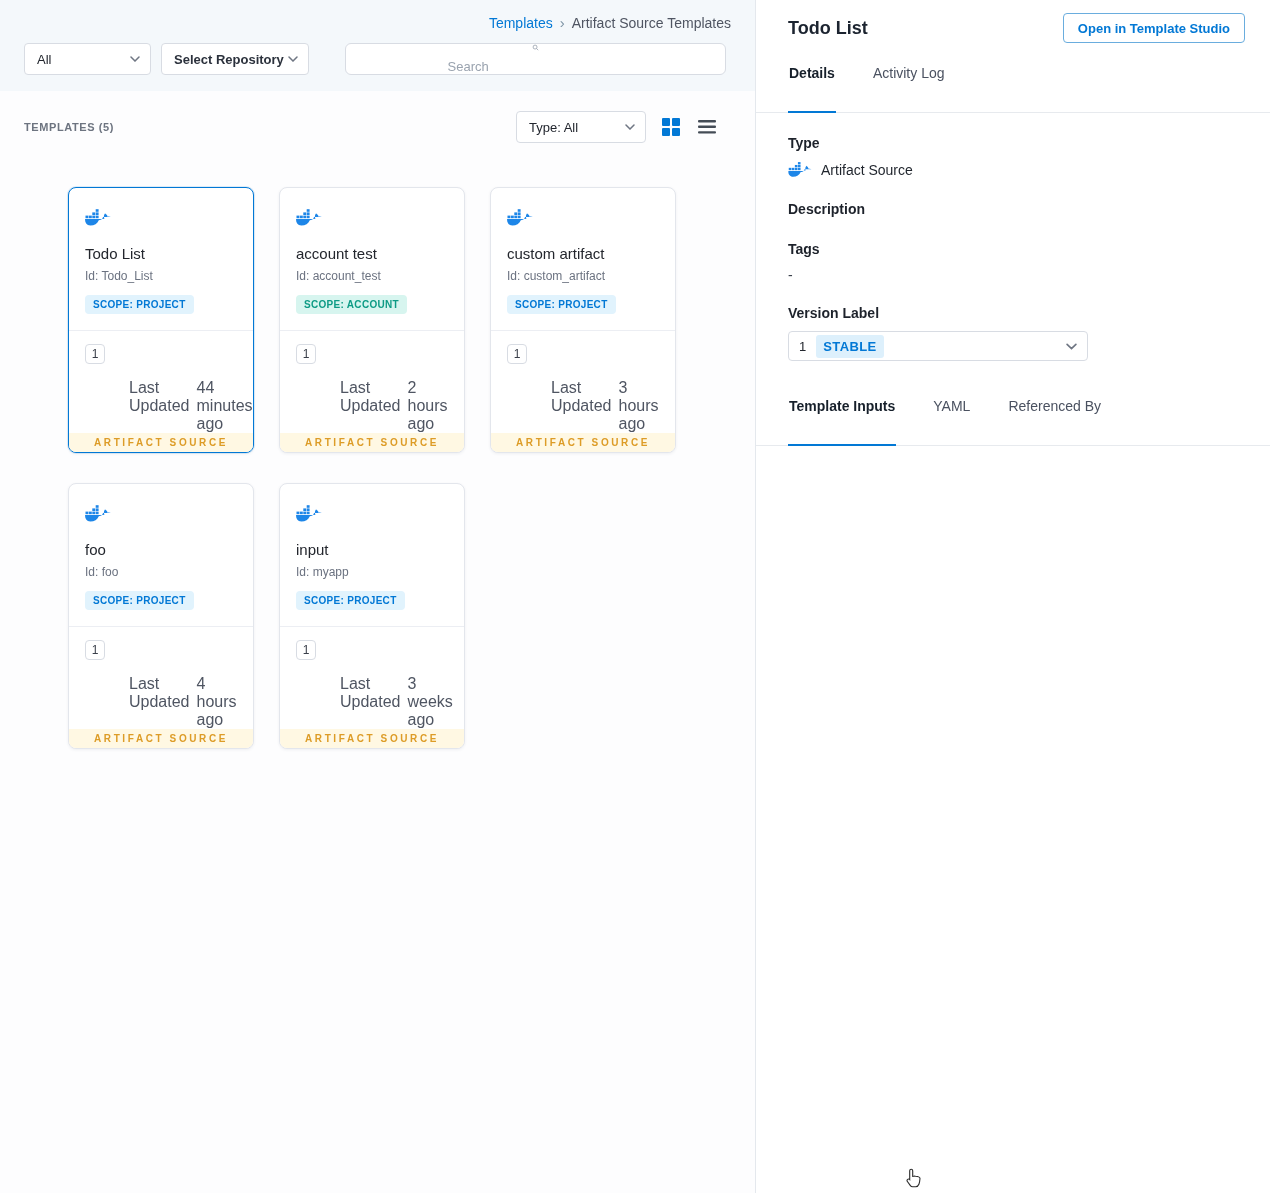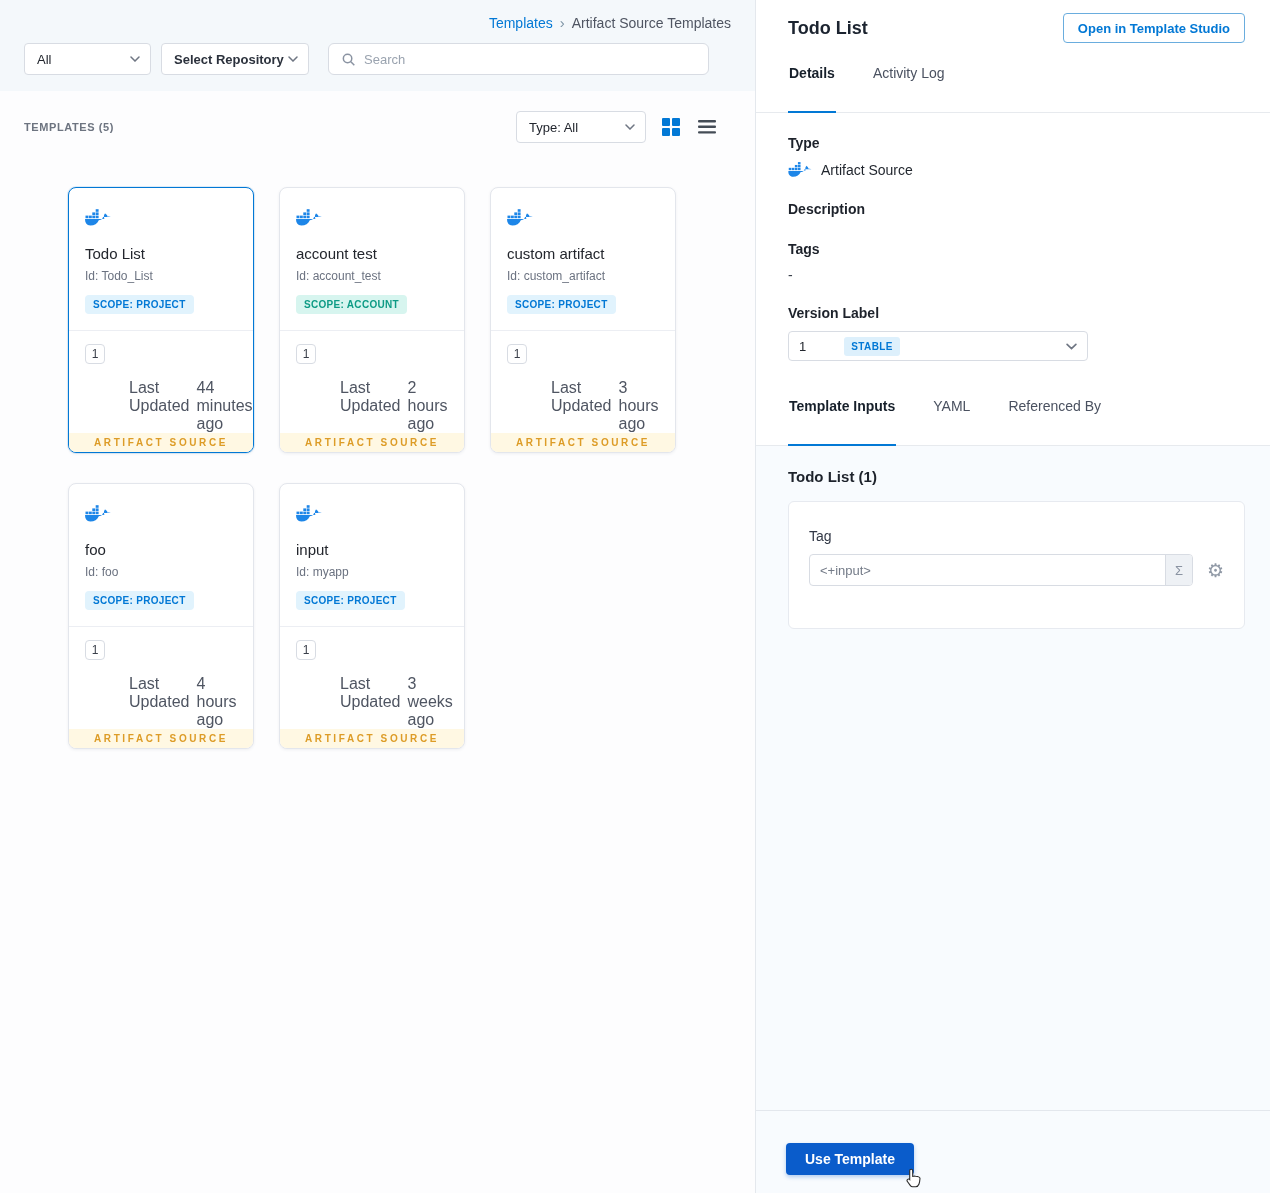--- a/index.html
+++ b/index.html
@@ -25,21 +25,21 @@
     display:inline-flex; align-items:center; justify-content:space-between;
     background:#fff; border:1px solid #d8dce3; border-radius:4px;
     height:32px; padding:0 10px 0 12px; font-size:13px; color:#22262e; cursor:pointer;
   }
   .select-scope { width:127px; }
   .select-repo { width:148px; font-weight:600; color:#2b313c; }
   .select-type { width:130px; }
   .search-box {
     display:flex; align-items:center; gap:8px;
     background:#fff; border:1px solid #d8dce3; border-radius:6px;
-    height:32px; width:381px; padding:0 12px; margin-left:9px;
+    height:32px; width:381px; padding:0 12px; margin-left:26px;flex-direction:column;
   }
   .search-box input {
     border:0; outline:none; flex:1; font-size:13px; color:#3a404b; background:transparent;
     font-family:"Liberation Sans", sans-serif;
   }
   .search-box input::placeholder { color:#9aa3af; }
 
   .left-body { padding:20px 0 0 0; }
   .templates-toolbar { display:flex; align-items:center; justify-content:space-between; padding:0 37px 0 24px; }
   .templates-label { font-size:11px; font-weight:700; letter-spacing:0.6px; color:#6d7480; }
@@ -107,22 +107,22 @@
   .mt22 { margin-top:22px; }
   .mt24 { margin-top:24px; }
   .field-value { margin-top:10px; font-size:14px; color:#3c424d; }
   .version-select {
     margin-top:10px; width:300px; height:30px;
     border:1px solid #d8dce3; border-radius:4px; background:#fff;
     display:flex; align-items:center; gap:10px; padding:0 10px; cursor:pointer;
   }
   .version-num { font-size:13px; color:#22262e; }
   .stable-badge {
-    background:#ddf0fc; color:#0278d5; font-size:10px; font-weight:700;
-    letter-spacing:0.4px; padding:4px 7px; border-radius:3px;margin-left:28px;
+    background:#ddf0fc; color:#0278d5; font-size:13px; font-weight:700;
+    letter-spacing:0.4px; padding:4px 7px; border-radius:3px;
   }
   .version-select .chev { margin-left:auto; }
 
   .panel-lower { background:#f8fbfe; flex:1; display:flex; flex-direction:column; }
   .inputs-section { padding:22px 25px 0 32px; }
   .inputs-heading { font-size:15px; font-weight:700; color:#1d222b; }
   .input-card {
     margin-top:16px; background:#fff; border:1px solid #e7eaf0; border-radius:6px;
     padding:26px 20px 42px 20px;
   }
@@ -410,39 +410,20 @@
           </svg>
       </div>
     </div>
 
     <div class="tabs">
       <div class="tab active">Template Inputs</div>
       <div class="tab">YAML</div>
       <div class="tab">Referenced By</div>
     </div>
 
-    <div class="panel-lower">
-      <div class="inputs-section">
-        <div class="inputs-heading">Todo List (1)</div>
-        <div class="input-card">
-          <div class="tag-label">Tag</div>
-          <div class="tag-row">
-            <div class="tag-input">
-              <input type="text" value="&lt;+input&gt;" style="">
-              <div class="sigma-box">Σ</div>
-            </div>
-            <span class="gear">⚙</span>
-          </div>
-        </div>
-      </div>
-      <div style="flex:1"></div>
-      <div class="panel-footer">
-        <button class="use-template-btn">Use Template</button>
-      </div>
-    </div>
   </div>
 
 </div>
 
 <div class="cursor-overlay">
   <svg width="17" height="21" viewBox="0 0 17 21">
     <path fill="#ffffff" stroke="#2b2b2b" stroke-width="1.1" d="M5.2 1.3c.8 0 1.5.7 1.5 1.5v5.6l1.2-.2c.5-.1 1.1-.1 1.6 0 2 .2 4.6 1 4.5 2.3-.1 1.5-.5 4.1-1.1 5.7-.5 1.3-1.4 2.5-3.2 2.5H6.6c-.9 0-1.7-.4-2.2-1.1l-3-4.1c-.5-.7-.4-1.6.2-2.1.6-.5 1.5-.5 2 .1l.1.1V2.8c0-.8.7-1.5 1.5-1.5z"></path>
   </svg>
 </div>
 

